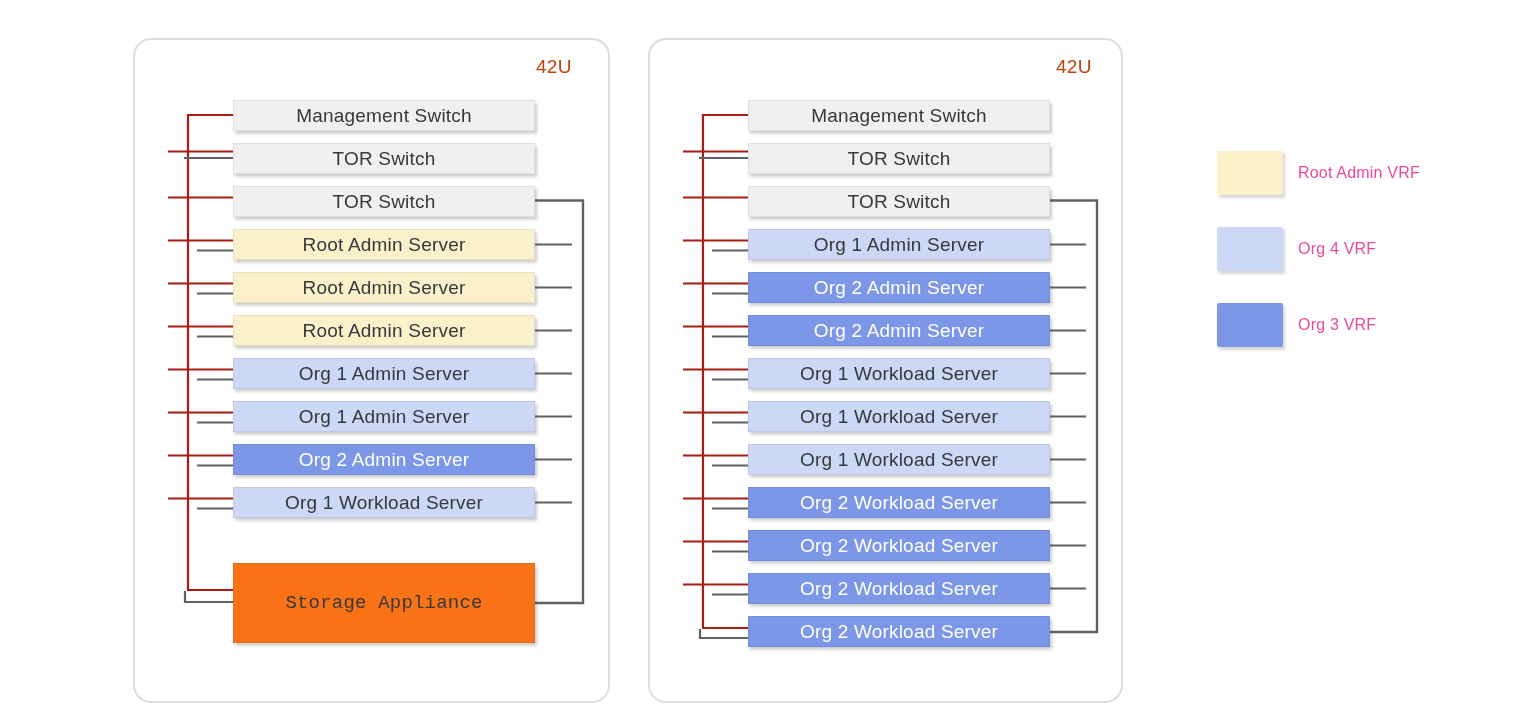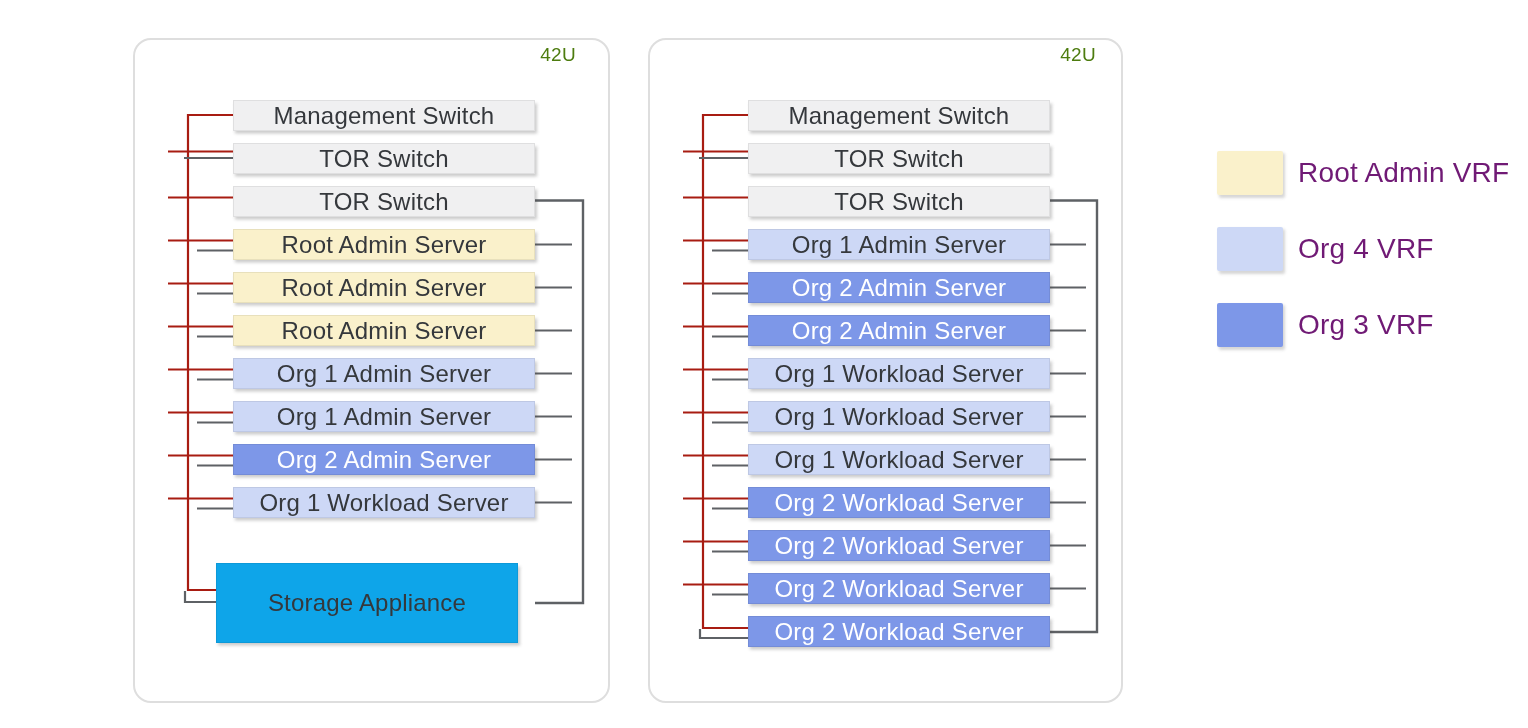--- a/index.html
+++ b/index.html
@@ -5,39 +5,39 @@
   html,body{margin:0;padding:0;background:#ffffff;}
   .stage{
     position:relative;width:1528px;height:728px;background:#ffffff;
     font-family:"Liberation Sans","DejaVu Sans",sans-serif;overflow:hidden;
   }
   .rack{
     position:absolute;top:38px;height:665px;background:#ffffff;
     border:2px solid #dedede;border-radius:18px;box-sizing:border-box;
   }
   .unit-label{
-    position:absolute;top:44px;width:40px;text-align:right;
-    font-size:19px;color:#4d7c0f;letter-spacing:.3px;
+    position:absolute;top:56px;width:40px;text-align:left;
+    font-size:19px;color:#c2410c;letter-spacing:.3px;
   }
   svg.lines{position:absolute;left:0;top:0;}
   .node{
     position:absolute;width:302px;box-sizing:border-box;
     display:flex;align-items:center;justify-content:center;
-    font-size:24px;color:#35383c;letter-spacing:.2px;
+    font-size:19px;color:#35383c;letter-spacing:.2px;
     border:1px solid rgba(0,0,0,0.07);
     box-shadow:2px 2.5px 3px rgba(70,70,70,0.28);
   }
   .node.light-text{color:#ffffff;}
   .legend-swatch{
     position:absolute;left:1217px;width:66px;height:44px;border-radius:2px;
     box-shadow:2px 2.5px 3px rgba(70,70,70,0.22);
   }
   .legend-label{
     position:absolute;left:1298px;height:44px;display:flex;align-items:center;
-    font-size:28px;color:#701a75;letter-spacing:.2px;white-space:nowrap;
+    font-size:16px;color:#ec4899;letter-spacing:.2px;white-space:nowrap;
   }
 </style>
 </head>
 <body>
 
 <div class="stage">
   <div class="rack" style="left:133px;width:477px;"></div>
   <div class="rack" style="left:648px;width:475px;"></div>
 
   <svg class="lines" width="1528" height="728">
@@ -107,21 +107,21 @@
       <div class="node" style="left: 233px; top: 100px; height: 31px; background: rgb(240, 240, 241);">Management Switch</div>
       <div class="node" style="left: 233px; top: 143px; height: 31px; background: rgb(240, 240, 241);">TOR Switch</div>
       <div class="node" style="left: 233px; top: 186px; height: 31px; background: rgb(240, 240, 241);">TOR Switch</div>
       <div class="node" style="left: 233px; top: 229px; height: 31px; background: rgb(250, 241, 203);">Root Admin Server</div>
       <div class="node" style="left: 233px; top: 272px; height: 31px; background: rgb(250, 241, 203);">Root Admin Server</div>
       <div class="node" style="left: 233px; top: 315px; height: 31px; background: rgb(250, 241, 203);">Root Admin Server</div>
       <div class="node" style="left: 233px; top: 358px; height: 31px; background: rgb(205, 216, 246);">Org 1 Admin Server</div>
       <div class="node" style="left: 233px; top: 401px; height: 31px; background: rgb(205, 216, 246);">Org 1 Admin Server</div>
       <div class="node light-text" style="left: 233px; top: 444px; height: 31px; background: rgb(125, 151, 232);">Org 2 Admin Server</div>
       <div class="node" style="left: 233px; top: 487px; height: 31px; background: rgb(205, 216, 246);">Org 1 Workload Server</div>
-      <div class="node" style="left: 216px; top: 563px; height: 80px; background: #0ea5e9;">Storage Appliance</div>
+      <div class="node" style="left: 233px; top: 563px; height: 80px; background: #f97316; font-family: Liberation Mono, monospace;">Storage Appliance</div>
       <div class="node" style="left: 748px; top: 100px; height: 31px; background: rgb(240, 240, 241);">Management Switch</div>
       <div class="node" style="left: 748px; top: 143px; height: 31px; background: rgb(240, 240, 241);">TOR Switch</div>
       <div class="node" style="left: 748px; top: 186px; height: 31px; background: rgb(240, 240, 241);">TOR Switch</div>
       <div class="node" style="left: 748px; top: 229px; height: 31px; background: rgb(205, 216, 246);">Org 1 Admin Server</div>
       <div class="node light-text" style="left: 748px; top: 272px; height: 31px; background: rgb(125, 151, 232);">Org 2 Admin Server</div>
       <div class="node light-text" style="left: 748px; top: 315px; height: 31px; background: rgb(125, 151, 232);">Org 2 Admin Server</div>
       <div class="node" style="left: 748px; top: 358px; height: 31px; background: rgb(205, 216, 246);">Org 1 Workload Server</div>
       <div class="node" style="left: 748px; top: 401px; height: 31px; background: rgb(205, 216, 246);">Org 1 Workload Server</div>
       <div class="node" style="left: 748px; top: 444px; height: 31px; background: rgb(205, 216, 246);">Org 1 Workload Server</div>
       <div class="node light-text" style="left: 748px; top: 487px; height: 31px; background: rgb(125, 151, 232);">Org 2 Workload Server</div>

